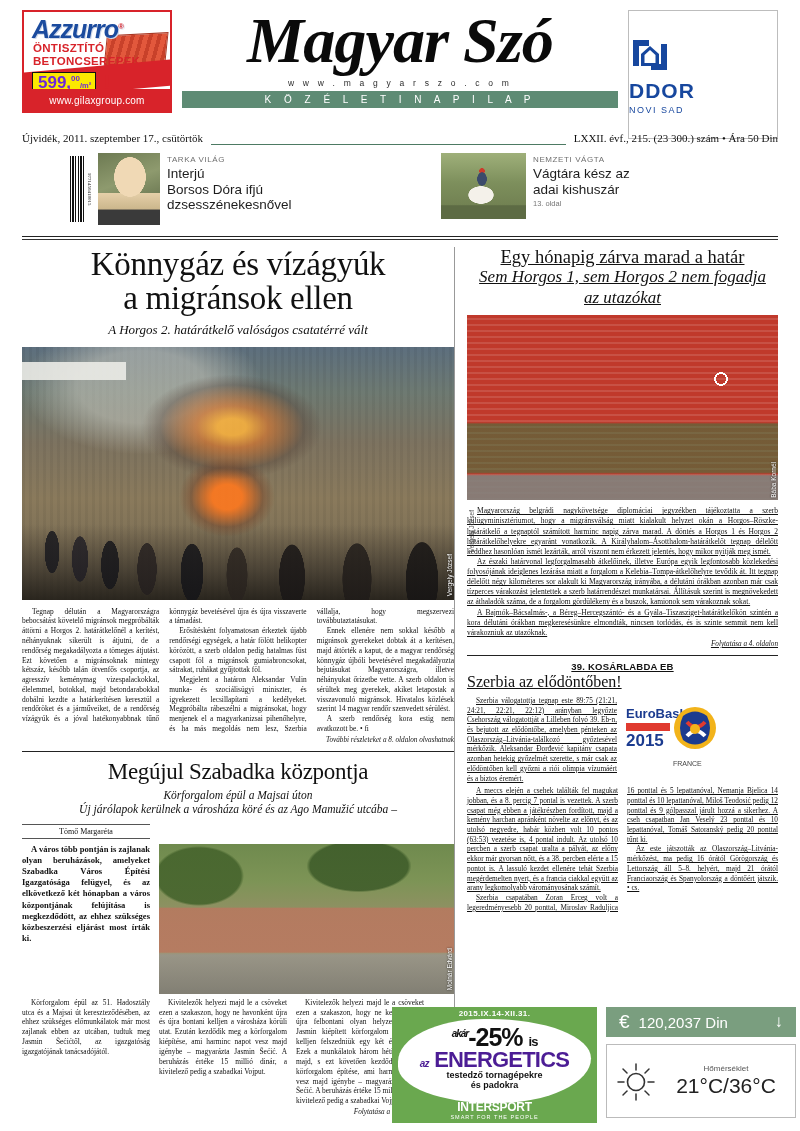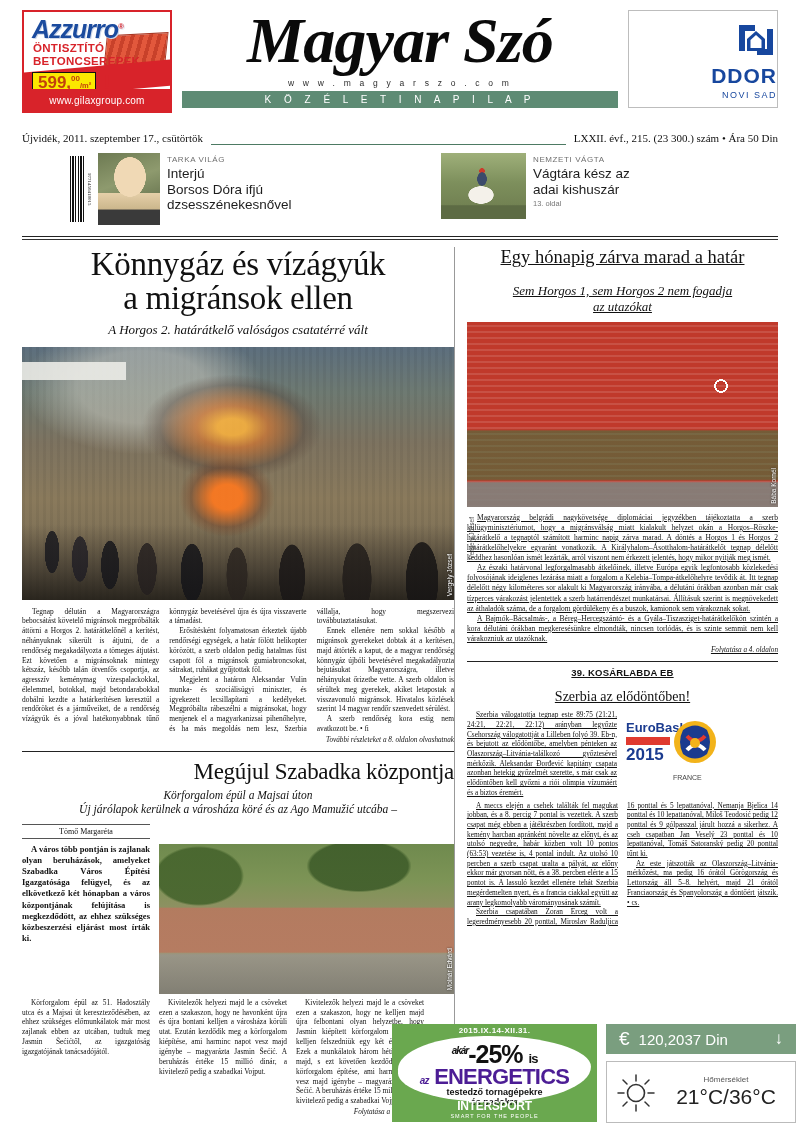--- a/index.html
+++ b/index.html
@@ -33,21 +33,21 @@
            font-weight:bold; color:#d8232a; font-size:11.5px; letter-spacing:.3px;}
   .az-tiles {
     position:absolute; right:4px; top:22px; width:62px; height:52px;
     background: repeating-linear-gradient(100deg,#e2583c 0 5px,#c8412a 5px 9px);
     transform: skewY(-9deg) rotate(6deg);
     border:1px solid #a93622;
   }
   .az-price {
     position:absolute; left:8px; top:60px; background:#fbe800; border:1px solid #111;
     padding:1px 4px 1px 5px; font-family:"Liberation Sans",sans-serif;
-    font-weight:bold; font-size:17px; color:#c2410c; line-height:1;
+    font-weight:bold; font-size:17px; color:#6d28d9; line-height:1;
   }
   .az-price sup { font-size:8px; }
   .az-price sub { font-size:7.5px; vertical-align:baseline; }
   .az-bang { position:absolute; left:79px; top:58px; color:#d8232a; font-size:24px;
              font-family:"Liberation Sans",sans-serif; font-weight:bold; }
   .az-bot {
     position:absolute; bottom:0; left:0; right:0; height:22px; background:#d8232a;
     color:#fff; font-family:"Liberation Sans",sans-serif; font-size:10px;
     display:flex; align-items:center; justify-content:center; letter-spacing:.2px;
   }
@@ -67,22 +67,22 @@
   }
   .greenbar {
     margin-top:3px; background:#5e8b74; height:17px; display:flex;
     align-items:center; justify-content:center;
   }
   .greenbar span {
     font-family:"Liberation Sans",sans-serif; color:#fff;
     font-size:10px; letter-spacing:5px; font-weight:500;
   }
   .ad-ddor {
-    width:150px; height:98px; border:1px solid #bdbdbd; background:#fff;
-    display:flex; flex-direction:column; align-items:flex-end; justify-content:center;
+    width:150px; height:129px; border:1px solid #bdbdbd; background:#fff;
+    display:flex; flex-direction:column; align-items:flex-start; justify-content:center;
     flex:0 0 auto;
   }
   .ddor-mark { width:42px; height:42px; position:relative; }
   .ddor-mark svg { display:block; }
   .ddor-name { font-family:"Liberation Sans",sans-serif; font-weight:bold;
                color:#17479e; font-size:21px; letter-spacing:1px; margin-top:3px;}
   .ddor-sub { font-family:"Liberation Sans",sans-serif; color:#17479e;
               font-size:9px; letter-spacing:1.5px; margin-top:2px;}
 
   
@@ -138,51 +138,51 @@
 
   .cols3 { column-count:3; column-gap:10px; margin-top:7px; font-size:7.4px;
            line-height:1.32; text-align:justify; hyphens:auto; }
   .cols3 p, .cols2 p { margin:0; text-indent:10px; }
   .cont-note { text-align:right; font-style:italic; font-size:7.2px; margin-top:2px; }
 
   .rule-heavy { border-bottom:1.4px solid #222; margin-top:7px; }
 
   
   .r-headline { font-size:18.5px; text-align:center; line-height:1.1; }
-  .r-sub { font-style:italic; font-size:13px; text-align:center; margin-top:16px; line-height:1.22;}
+  .r-sub { font-style:italic; font-size:17px; text-align:center; margin-top:0; line-height:1.22;}
   .r-photo { margin-top:7px; width:100%; height:185px; position:relative; overflow:hidden;}
   .r-body { margin-top:6px; font-size:7.5px; line-height:1.35; text-align:justify; hyphens:auto;}
   .r-body p { margin:0; text-indent:10px; }
 
   
   .sec2 { margin-top:8px; }
   .byline-wrap { display:flex; align-items:center; margin-top:7px; }
   .byline {
     font-size:8px; width:128px; text-align:center; border-top:.8px solid #555;
     border-bottom:.8px solid #555; padding:2px 0; flex:0 0 auto;
   }
   .sec2-flow { display:flex; gap:9px; margin-top:5px; }
   .s2-col { width:128px; font-size:7.4px; line-height:1.33; text-align:justify; hyphens:auto;}
   .s2-col.lead { font-weight:bold; font-size:8.6px; line-height:1.3; }
   .s2-col p { margin:0; text-indent:9px; }
   .s2-photo { flex:1; height:150px; position:relative; overflow:hidden; }
 
   
   .bb-kicker { text-align:center; font-size:9.5px; font-weight:bold;
                font-family:"Liberation Sans",sans-serif; margin-top:5px; letter-spacing:.2px;}
-  .bb-head { text-align:center; font-size:14px; margin-top:11px; }
+  .bb-head { text-align:left; font-size:16px; margin-top:1px; }
   .bb-wrap { display:flex; gap:8px; margin-top:5px; }
   .bb-col { width:150px; font-size:7.3px; line-height:1.33; text-align:justify; hyphens:auto;}
   .bb-col p { margin:0; text-indent:9px; }
   .eb-logo { width:92px; height:78px; flex:0 0 auto; position:relative; }
 
   
   .bottom { display:flex; gap:9px; margin-top:6px; align-items:flex-start;}
   .ad-energetics {
-    width:205px; height:98px; background:#6aa84f; position:relative; overflow:hidden;
+    width:205px; height:116px; background:#6aa84f; position:relative; overflow:hidden;
     flex:0 0 auto;
   }
   .en-date {
     position:absolute; top:2px; left:0; right:0; text-align:center; color:#fff;
     font-family:"Liberation Sans",sans-serif; font-weight:bold; font-size:8px; letter-spacing:.4px;
   }
   .en-blob { position:absolute; top:12px; left:6px; right:6px; bottom:20px; background:#fff;
              border-radius:46% 54% 50% 50% / 52% 48% 55% 45%; }
   .en-25 { position:absolute; top:16px; left:0; right:0; text-align:center;
            font-family:"Liberation Sans",sans-serif; font-weight:bold; font-size:25px;
@@ -202,21 +202,21 @@
   .en-brand small { display:block; font-size:5.5px; font-weight:normal; letter-spacing:1px; }
 
   .widgets { width:190px; flex:0 0 auto; }
   .w-euro {
     background:#7a9e7f; color:#fff; height:30px; display:flex; align-items:center;
     gap:9px; padding:0 13px; font-family:"Liberation Sans",sans-serif; font-size:15px;
   }
   .w-euro .sym { font-size:19px; }
   .w-euro .arrow { margin-left:auto; font-size:17px; }
   .w-temp {
-    border:1px solid #bbb; height:62px; margin-top:7px; display:flex; align-items:center;
+    border:1px solid #bbb; height:74px; margin-top:7px; display:flex; align-items:center;
     padding:0 8px; gap:8px;
   }
   .sun-ico { width:42px; height:42px; flex:0 0 auto; }
   .w-temp-txt { flex:1; text-align:center; }
   .w-temp-label { font-family:"Liberation Sans",sans-serif; font-size:8px; color:#555; }
   .w-temp-val { font-family:"Liberation Sans",sans-serif; font-size:21px; color:#222; margin-top:1px;}
 
   
   .scene { position:absolute; inset:0; }
 </style>
@@ -349,21 +349,21 @@
         <p>Erősítésként folyamatosan érkeztek újabb rendőrségi egységek, a határ fölött helikopter körözött, a szerb oldalon pedig hatalmas füst csapott föl a migránsok gumiabroncsokat, sátrakat, ruhákat gyűjtottak föl.</p>
         <p>Megjelent a határon Aleksandar Vulin munka- és szociálisügyi miniszter, és igyekezett lecsillapítani a kedélyeket. Megpróbálta rábeszélni a migránsokat, hogy menjenek el a magyarkanizsai pihenőhelyre, és ha más megoldás nem lesz, Szerbia vállalja, hogy megszervezi továbbutaztatásukat.</p>
         <p>Ennek ellenére nem sokkal később a migránsok gyerekeket dobtak át a kerítésen, majd áttörték a kaput, de a magyar rendőrség könnygáz újbóli bevetésével megakadályozta bejutásukat Magyarországra, illetve néhányukat őrizetbe vette. A szerb oldalon is sérültek meg gyerekek, akiket letapostak a visszavonuló migránsok. Hivatalos közlések szerint 14 magyar rendőr szenvedett sérülést.</p>
         <p>A szerb rendőrség kora estig nem avatkozott be. • fi</p>
       </div>
       <div class="cont-note">További részleteket a 8. oldalon olvashatnak</div>
 
       <div class="rule-heavy"></div>
 
       <div class="sec2">
-        <div class="headline" style="font-size:23px;text-align:right;">Megújul Szabadka központja</div>
+        <div class="headline" style="font-size:23px;">Megújul Szabadka központja</div>
         <div class="subhead" style="font-size:11.5px;margin-top:4px;">
           <div>Körforgalom épül a Majsai úton</div>
           <div>Új járólapok kerülnek a városháza köré és az Ago Mamužić utcába –</div>
         </div>
 
         <div class="byline-wrap">
           <div class="byline">Tömő Margaréta</div>
         </div>
 
         <div class="sec2-flow">

